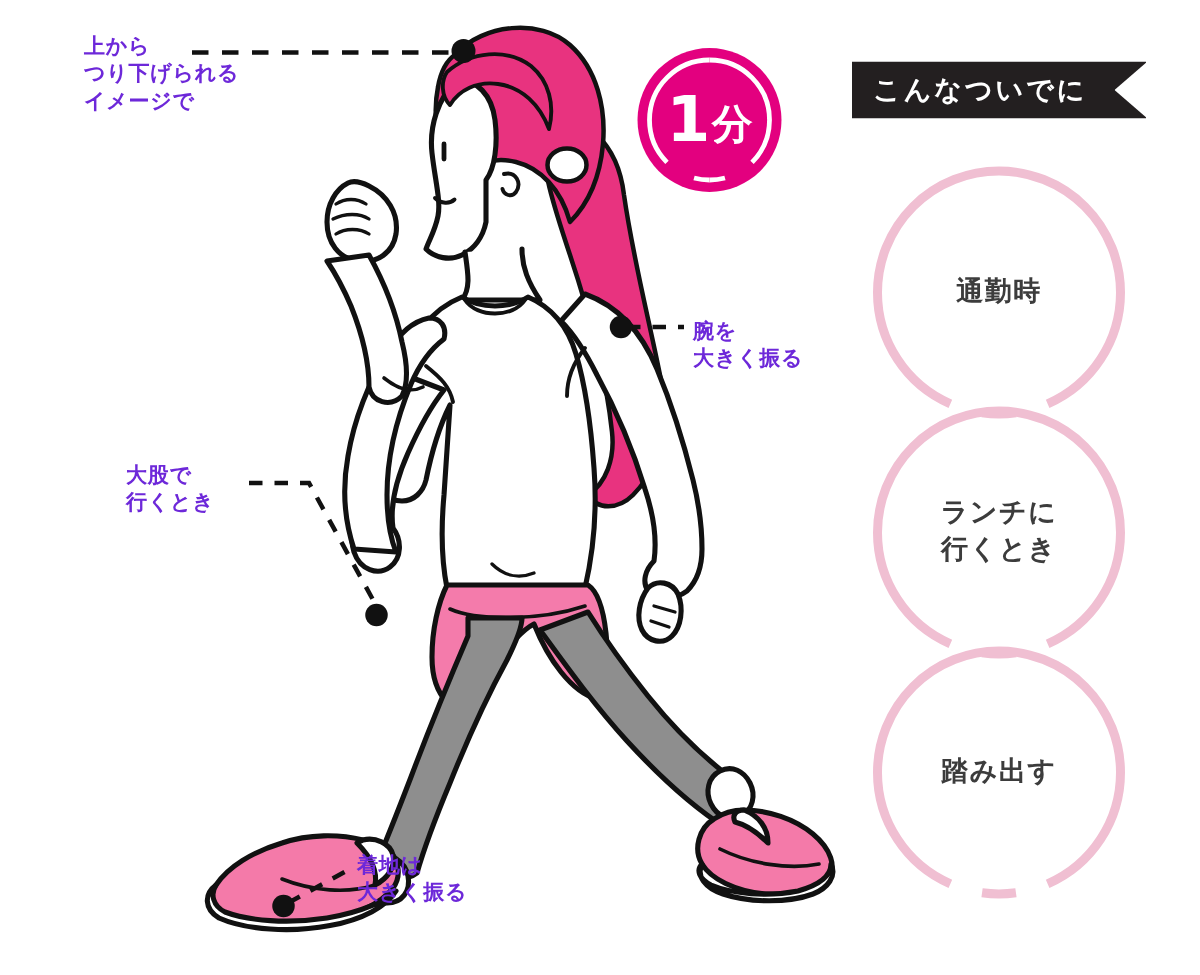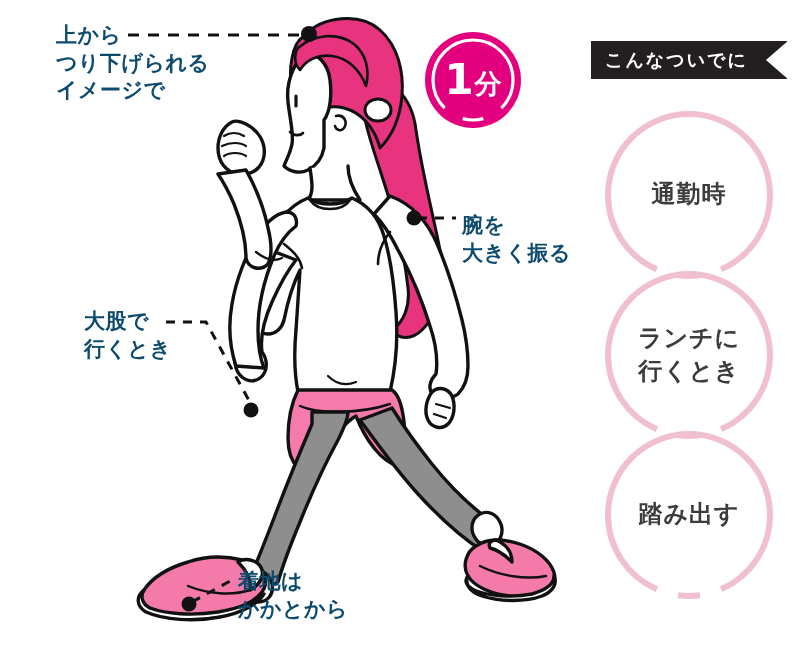--- a/index.html
+++ b/index.html
@@ -8,23 +8,23 @@
     background:#ffffff;
     font-family:"Liberation Sans","DejaVu Sans",sans-serif;
     overflow:hidden;
     position:relative;
   }
   #stage{position:relative;width:800px;height:650px;}
 
   
   .anno{
     position:absolute;
-    color:#0c4a6e;
+    color:#6d28d9;
     font-weight:700;
-    font-size:21px;
+    font-size:14px;
     line-height:1.32;
     letter-spacing:0.5px;
     white-space:pre-line;
     font-family:"DejaVu Sans","Liberation Sans",sans-serif;
   }
   #anno-top{left:56px;top:22px;}
   #anno-arm{left:462px;top:212px;}
   #anno-stride{left:84px;top:308px;}
   #anno-heel{left:238px;top:568px;}
 
@@ -40,21 +40,21 @@
     position:absolute;inset:0;
     display:flex;align-items:center;justify-content:center;
     color:#ffffff;font-weight:700;
     font-family:"DejaVu Sans","Liberation Sans",sans-serif;
     letter-spacing:0px;
   }
   #badge .num{font-size:42px;line-height:1;}
   #badge .unit{font-size:27px;line-height:1;margin-left:1px;margin-top:7px;}
 
   
-  #panel{position:absolute;left:578px;top:0;width:222px;height:650px;}
+  #panel{position:absolute;left:555px;top:0;width:222px;height:650px;}
   #ribbon{
     position:absolute;left:13px;top:41px;width:196px;height:38px;
     background:#231f20;
     display:flex;align-items:center;
     clip-path:polygon(0 0,100% 0,100% 100%,0 100%,0 100%);
   }
   #ribbon .rb-text{
     color:#ffffff;font-weight:700;font-size:18px;letter-spacing:2px;
     margin-left:14px;
     font-family:"DejaVu Sans","Liberation Sans",sans-serif;
@@ -68,21 +68,21 @@
   .ring{
     position:absolute;left:24px;width:174px;height:174px;
   }
   #ring-0{top:108px;}
   #ring-1{top:268px;}
   #ring-2{top:428px;}
   .ring svg{position:absolute;left:0;top:0;}
   .ring .rtext{
     position:absolute;inset:0;
     display:flex;flex-direction:column;align-items:center;justify-content:center;
-    color:#3c3c3c;font-weight:700;font-size:24px;line-height:1.38;
+    color:#3c3c3c;font-weight:700;font-size:18px;line-height:1.38;
     letter-spacing:1px;text-align:center;white-space:pre-line;
     font-family:"DejaVu Sans","Liberation Sans",sans-serif;
   }
 
   
   #figure{position:absolute;left:60px;top:0px;width:520px;height:650px;}
 </style>
 </head>
 <body>
 
@@ -233,21 +233,21 @@
   </svg>
 
   <div class="anno" id="anno-top">上から
 つり下げられる
 イメージで</div>
   <div class="anno" id="anno-arm">腕を
 大きく振る</div>
   <div class="anno" id="anno-stride">大股で
 行くとき</div>
   <div class="anno" id="anno-heel">着地は
-かかとから</div>
+大きく振る</div>
 
   <div id="badge">
     <svg width="98" height="98" viewBox="0 0 98 98">
       <circle cx="49" cy="49" r="48" fill="#e3007f"></circle>
 
       <path d="M49 9 A40 40 0 0 1 49 89" fill="none" stroke="#ffffff" stroke-width="3.2" stroke-dasharray="104 21" stroke-dashoffset="10"></path>
       <path d="M49 9 A40 40 0 0 0 49 89" fill="none" stroke="#ffffff" stroke-width="3.2" stroke-dasharray="104 21" stroke-dashoffset="10"></path>
     </svg>
     <div class="label">
       <span class="num">1</span>

